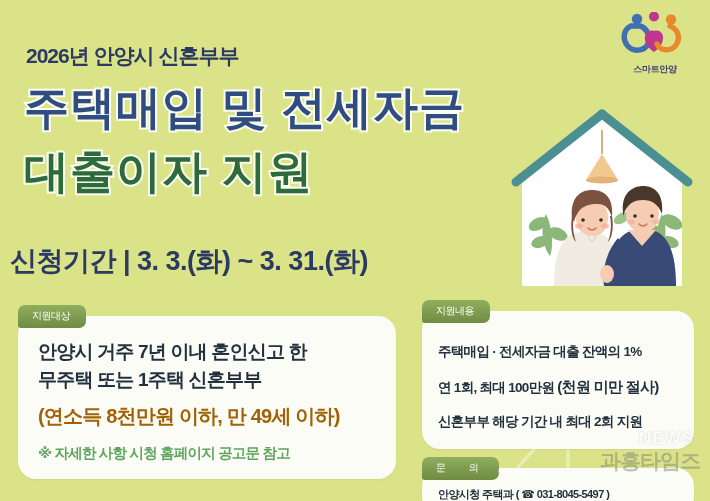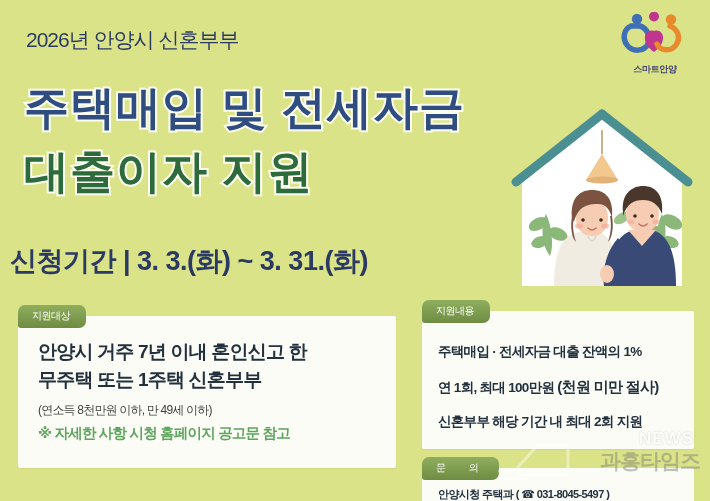--- a/index.html
+++ b/index.html
@@ -39,23 +39,23 @@
     font-weight: bold;
     color: #3f3f6e;
     letter-spacing: -0.3px;
     margin-top: 9px;
   }
 
   
   .kicker {
     position: absolute;
     left: 26px;
-    top: 26px;
+    top: 42px;
     font-size: 21px;
-    font-weight: normal;
+    font-weight: bold;
     color: #2b3a63;
     letter-spacing: -1px;
     white-space: nowrap;
   }
 
   .title-block {
     position: absolute;
     left: 24px;
     top: 76px;
     width: 520px;
@@ -105,21 +105,21 @@
     border-radius: 7px 7px 7px 3px;
     position: relative;
     z-index: 3;
     white-space: nowrap;
   }
   .badge.spaced { letter-spacing: 10px; padding-right: 10px; }
 
   
   .card {
     background: #fbfcf5;
-    border-radius: 2px;
+    border-radius: 18px;
     box-shadow: 0 1px 2px rgba(0,0,0,0.06);
   }
 
   .panel-left {
     position: absolute;
     left: 18px;
     top: 305px;
     width: 378px;
   }
   .panel-left .card {
@@ -146,34 +146,34 @@
 
   .line-lg {
     font-size: 19px;
     font-weight: bold;
     color: #23313f;
     letter-spacing: -0.8px;
     line-height: 1.45;
     white-space: nowrap;
   }
   .line-md {
-    font-size: 12px;
-    font-weight: normal;
-    color: #404040;
+    font-size: 20px;
+    font-weight: bold;
+    color: #a16207;
     letter-spacing: -0.8px;
     line-height: 1.5;
     margin-top: 8px;
     white-space: nowrap;
   }
   .line-note {
     font-size: 14.5px;
     font-weight: bold;
     color: #5fa55f;
     letter-spacing: -0.8px;
-    margin-top: 5px;
+    margin-top: 13px;
     white-space: nowrap;
   }
 
   .r-line {
     font-size: 13.5px;
     font-weight: bold;
     color: #23313f;
     letter-spacing: -0.7px;
     line-height: 1.9;
     white-space: nowrap;

